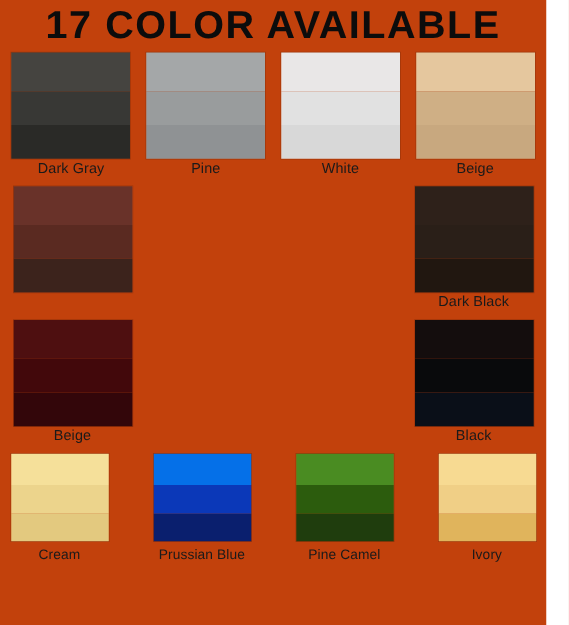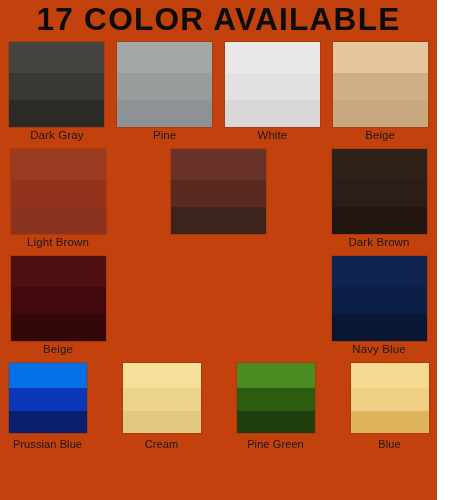--- a/index.html
+++ b/index.html
@@ -133,91 +133,83 @@
           <div class="band b2" style="background-color: rgb(207, 175, 133);"></div>
           <div class="band b3" style="background-color: rgb(200, 168, 127);"></div>
         </div>
         <div class="label">Beige</div>
       </div>
     </div>
 
     <div class="row big r2">
       <div class="cell">
         <div class="swatch">
-          <div class="band b1" style="background-color: rgb(154, 60, 34);"></div>
-          <div class="band b2" style="background-color: rgb(146, 52, 29);"></div>
-          <div class="band b3" style="background-color: rgb(138, 51, 32);"></div>
-        </div>
-        <div class="label">Light Brown</div>
-      </div>
-      <div class="cell">
-        <div class="swatch">
           <div class="band b1" style="background-color: rgb(105, 50, 41);"></div>
           <div class="band b2" style="background-color: rgb(90, 42, 33);"></div>
           <div class="band b3" style="background-color: rgb(60, 35, 28);"></div>
         </div>
       </div>
       <div class="cell">
         <div class="swatch">
           <div class="band b1" style="background-color: rgb(46, 33, 26);"></div>
           <div class="band b2" style="background-color: rgb(42, 31, 24);"></div>
           <div class="band b3" style="background-color: rgb(33, 23, 16);"></div>
         </div>
-        <div class="label">Dark Brown</div>
+        <div class="label">Dark Black</div>
       </div>
     </div>
 
     <div class="row big r3">
       <div class="cell">
         <div class="swatch">
           <div class="band b1" style="background-color: rgb(78, 15, 16);"></div>
           <div class="band b2" style="background-color: rgb(66, 8, 11);"></div>
           <div class="band b3" style="background-color: rgb(51, 6, 10);"></div>
         </div>
         <div class="label">Beige</div>
       </div>
       <div class="cell">
         <div class="swatch">
-          <div class="band b1" style="background-color: rgb(13, 35, 80);"></div>
-          <div class="band b2" style="background-color: rgb(11, 30, 70);"></div>
-          <div class="band b3" style="background-color: rgb(8, 23, 52);"></div>
-        </div>
-        <div class="label">Navy Blue</div>
+          <div class="band b1" style="background-color: rgb(20, 13, 13);"></div>
+          <div class="band b2" style="background-color: rgb(9, 10, 12);"></div>
+          <div class="band b3" style="background-color: rgb(10, 15, 24);"></div>
+        </div>
+        <div class="label">Black</div>
       </div>
     </div>
 
     <div class="row small r4">
+      <div class="cell">
+        <div class="swatch">
+          <div class="band b1" style="background-color: rgb(245, 224, 154);"></div>
+          <div class="band b2" style="background-color: rgb(236, 212, 140);"></div>
+          <div class="band b3" style="background-color: rgb(227, 201, 127);"></div>
+        </div>
+        <div class="label">Cream</div>
+      </div>
       <div class="cell">
         <div class="swatch">
           <div class="band b1" style="background-color: rgb(5, 112, 232);"></div>
           <div class="band b2" style="background-color: rgb(11, 56, 184);"></div>
           <div class="band b3" style="background-color: rgb(10, 31, 110);"></div>
         </div>
         <div class="label">Prussian Blue</div>
       </div>
       <div class="cell">
         <div class="swatch">
-          <div class="band b1" style="background-color: rgb(245, 224, 154);"></div>
-          <div class="band b2" style="background-color: rgb(236, 212, 140);"></div>
-          <div class="band b3" style="background-color: rgb(227, 201, 127);"></div>
-        </div>
-        <div class="label">Cream</div>
-      </div>
-      <div class="cell">
-        <div class="swatch">
           <div class="band b1" style="background-color: rgb(74, 140, 34);"></div>
           <div class="band b2" style="background-color: rgb(44, 92, 13);"></div>
           <div class="band b3" style="background-color: rgb(31, 61, 13);"></div>
         </div>
-        <div class="label">Pine Green</div>
+        <div class="label">Pine Camel</div>
       </div>
       <div class="cell">
         <div class="swatch">
           <div class="band b1" style="background-color: rgb(247, 218, 146);"></div>
           <div class="band b2" style="background-color: rgb(240, 207, 134);"></div>
           <div class="band b3" style="background-color: rgb(224, 180, 92);"></div>
         </div>
-        <div class="label">Blue</div>
+        <div class="label">Ivory</div>
       </div>
     </div>
 
   </div>
 </div>
 
 </body></html>

